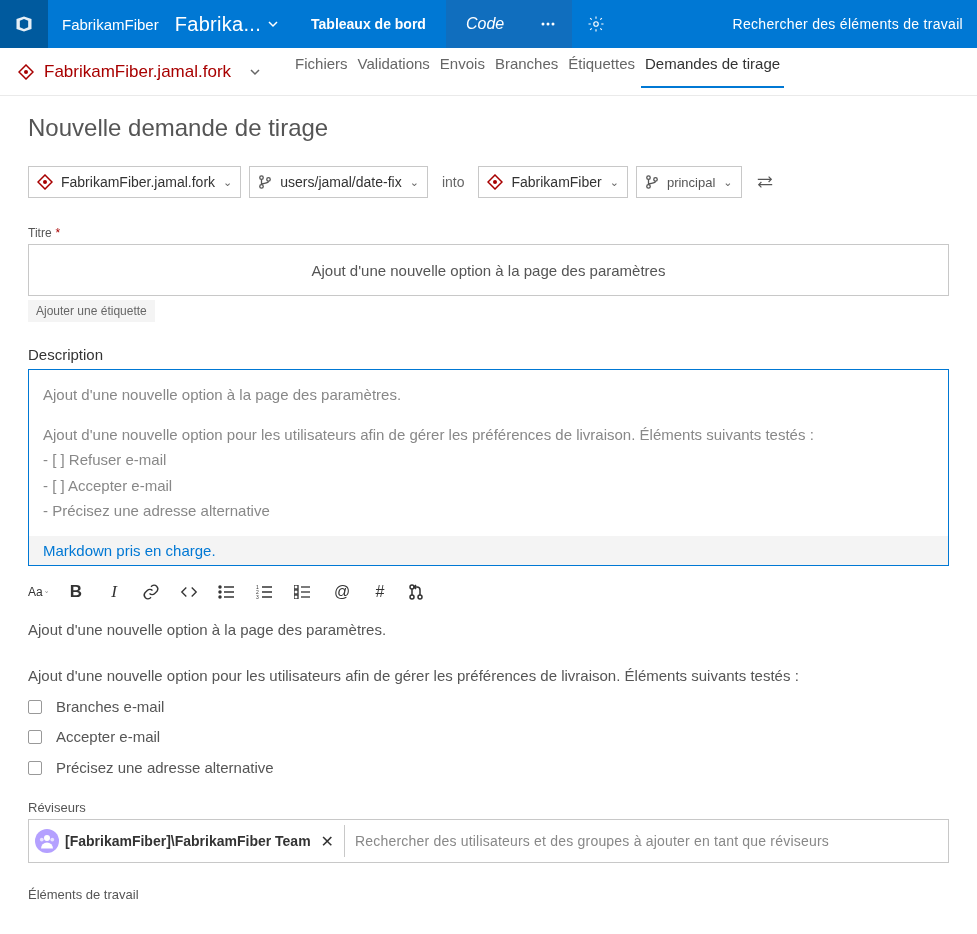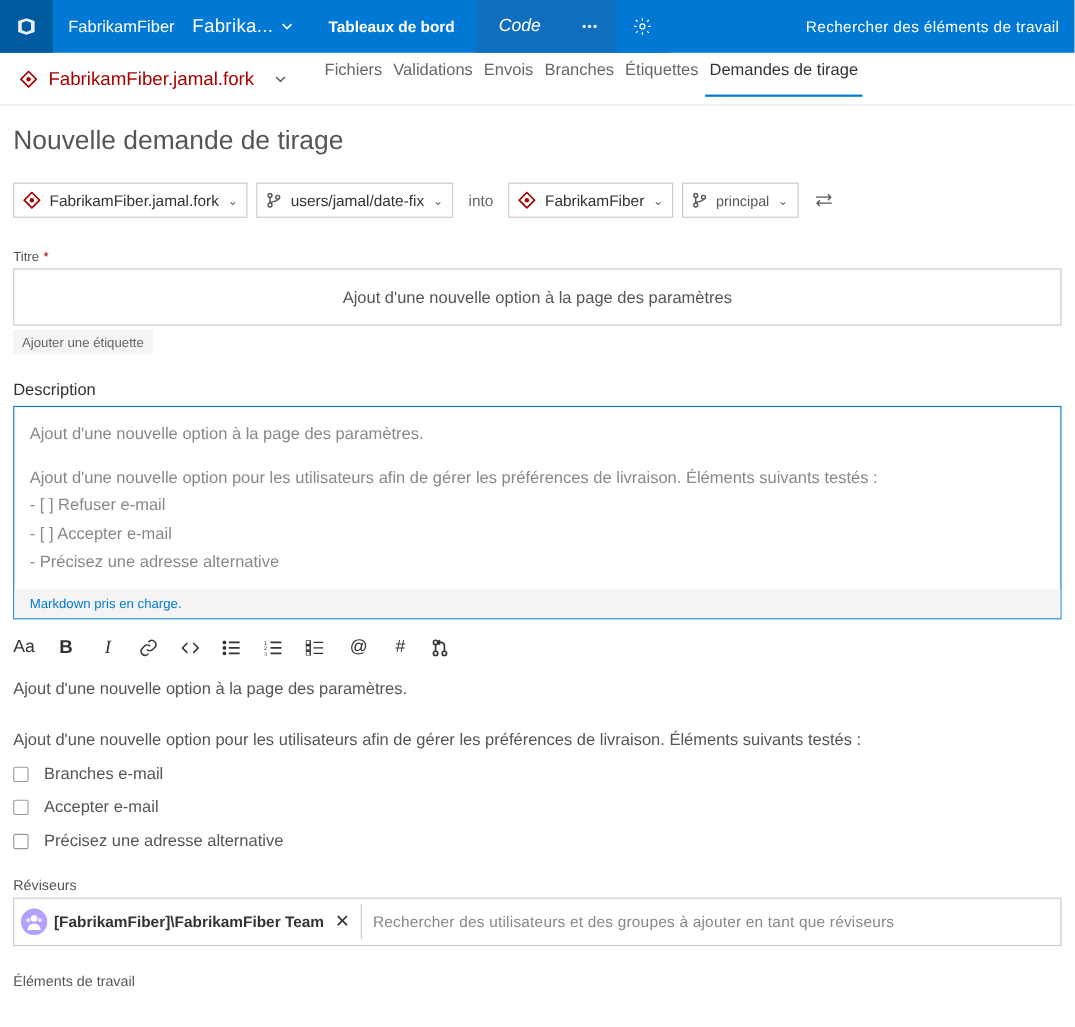--- a/index.html
+++ b/index.html
@@ -1,59 +1,59 @@
 <!DOCTYPE html>
 <html><head>
 <meta charset="utf-8">
 <style>
 * { box-sizing: border-box; margin: 0; padding: 0; }
 body { font-family: "Segoe UI", Arial, sans-serif; font-size: 14px; color: #333; background: #fff; width: 977px; }
 .top-nav { background: #0078d4; color: #fff; height: 48px; display: flex; align-items: center; }
 .top-nav .logo { width: 48px; height: 48px; display: flex; align-items: center; justify-content: center; background: #005a9e; }
 .top-nav .logo svg { width: 20px; height: 20px; }
 .top-nav .proj { padding: 0 14px; font-size: 15px; font-weight: 300; }
-.top-nav .proj2 { padding: 0 6px 0 2px; font-size: 17px; font-weight: 400; letter-spacing: 0.3px; }
+.top-nav .proj2 { padding: 0 6px 0 2px; font-size: 20px; font-weight: 400; letter-spacing: 0.3px; }
 .top-nav .chev { padding: 0 12px 0 0; }
 .top-nav .tab { padding: 0 20px; height: 48px; display: flex; align-items: center; font-size: 14px; font-weight: 700; }
 .top-nav .tab.active { background: #106ebe; font-size: 16px; font-weight: 400; font-style: italic; }
 .top-nav .iconbtn { width: 48px; height: 48px; display: flex; align-items: center; justify-content: center; background: #106ebe; }
 .top-nav .search { flex: 1; padding: 0 14px; text-align: right; font-weight: 300; letter-spacing: 0.3px; white-space: nowrap; overflow: hidden; }
 
 .sub-nav { height: 48px; display: flex; align-items: center; border-bottom: 1px solid #eaeaea; padding: 0 18px; }
 .sub-nav .repo { color: #a80000; font-size: 17px; display: flex; align-items: center; gap: 10px; }
 .sub-nav .repo .chev2 { color: #666; margin-left: 8px; }
 .sub-nav .tabs { margin-left: 30px; display: flex; gap: 2px; color: #666; font-size: 15px; justify-content: space-between; }
 .sub-nav .tabs span { padding: 0 4px 14px 4px; }
 .sub-nav .tabs span.active { color: #333; border-bottom: 2px solid #0078d4; }
 
-.content { padding: 18px 12px; }
+.content { padding: 18px 28px; }
 h1 { font-weight: 300; font-size: 24px; color: #555; margin-bottom: 24px; }
 
 .branch-row { display: flex; align-items: center; gap: 8px; margin-bottom: 28px; }
 .selector { border: 1px solid #c8c8c8; height: 32px; display: flex; align-items: center; padding: 0 8px; gap: 8px; font-size: 14px; color: #333; }
 .selector .chev3 { color: #666; font-size: 11px; }
 .into { color: #666; font-size: 14px; padding: 0 6px; }
 .swap { color: #555; padding: 0 6px; }
 .selector .txt { white-space: nowrap; }
 .selector .txt.sm { font-size: 13px; color: #555; }
 
 .field-label { font-size: 12px; color: #555; margin-bottom: 4px; display: flex; align-items: center; gap: 4px; }
 .req { color: #a80000; }
 .text-input { width: 100%; border: 1px solid #c8c8c8; height: 52px; padding: 0 12px; font-size: 15px; color: #555; font-family: inherit; text-align: center; }
 .tag-link { font-size: 12px; color: #666; background: #f4f4f4; display: inline-block; padding: 4px 8px; margin-top: 4px; }
 
 .desc-label { font-size: 15px; color: #333; margin: 24px 0 6px 0; }
 .desc-box { border: 1px solid #0078d4; }
 .desc-text { padding: 12px 14px; font-size: 15px; color: #888; line-height: 1.7; }
 .desc-text .line { display: block; }
-.md-note { background: #f4f4f4; padding: 6px 14px; font-size: 12px; color: #0078d4; }
+.md-note { background: #f4f4f4; padding: 6px 14px; font-size: 15px; color: #0078d4; }
 
 .toolbar { display: flex; align-items: center; gap: 18px; margin: 16px 0 14px 0; color: #333; }
 .toolbar .tbtn { width: 20px; text-align: center; font-size: 16px; }
-.toolbar .aa { font-size: 16px; display: flex; align-items: center; gap: 2px; }
+.toolbar .aa { font-size: 12px; display: flex; align-items: center; gap: 2px; }
 .toolbar .bold { font-weight: bold; font-size: 17px; }
 .toolbar .ital { font-style: italic; font-family: serif; font-size: 17px; }
 
 .preview { font-size: 15px; color: #555; line-height: 1.9; }
 .preview .row { display: flex; align-items: center; gap: 14px; margin-top: 2px; }
 .preview .cb { width: 14px; height: 14px; border: 1px solid #999; border-radius: 2px; flex-shrink: 0; }
 
 .rev-label { font-size: 13px; color: #555; margin: 18px 0 4px 0; }
 .rev-box { border: 1px solid #c8c8c8; display: flex; align-items: center; height: 44px; }
 .rev-chip { display: flex; align-items: center; gap: 6px; padding: 0 6px; height: 32px; border-right: 1px solid #c8c8c8; }

